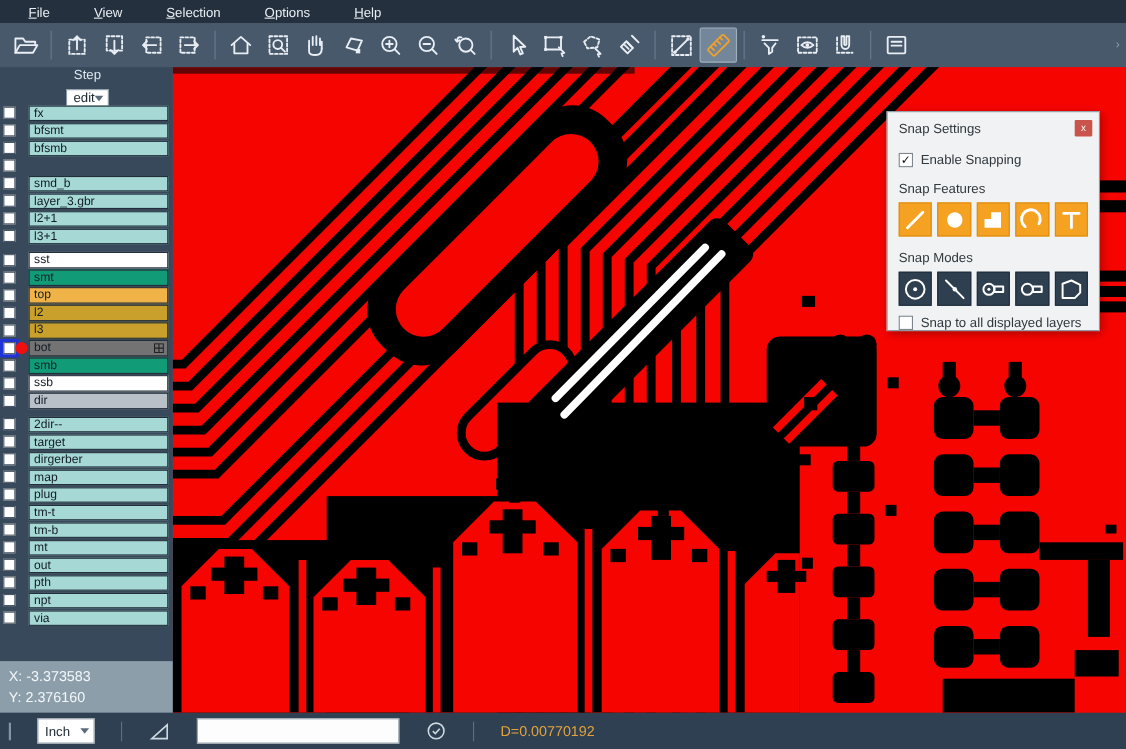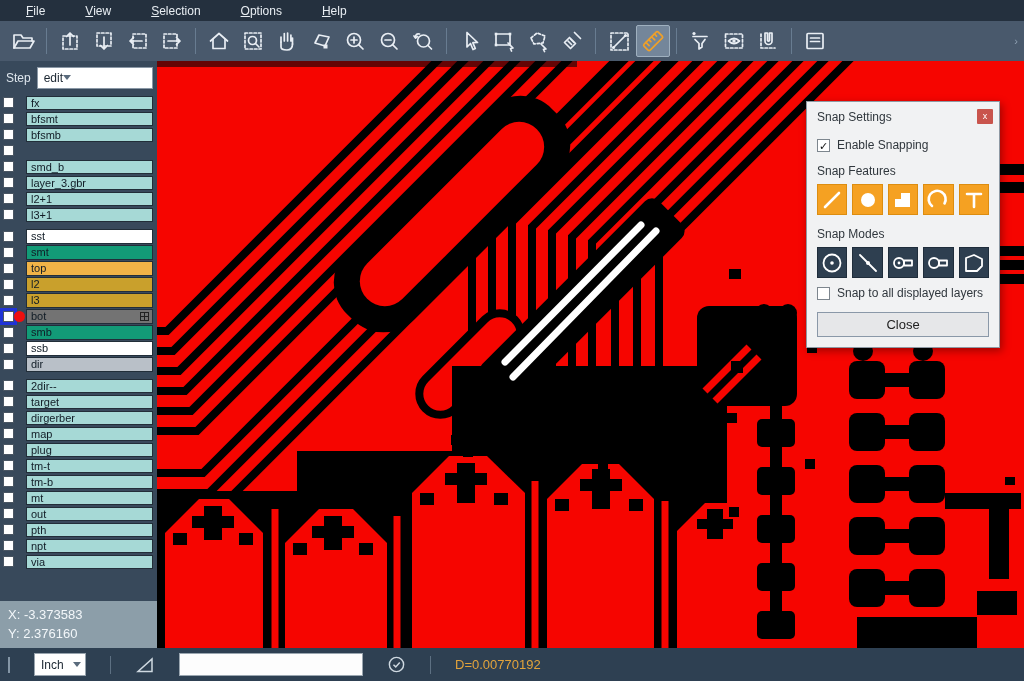--- a/index.html
+++ b/index.html
@@ -17,21 +17,21 @@
              display:flex; align-items:center; padding-left:6px; z-index:5; }
   .tbtn { width:34px; height:32px; display:flex; align-items:center; justify-content:center; border-radius:2px; }
   .tbtn svg { stroke:#e9eef4; fill:none; stroke-width:1.7; stroke-linecap:round; stroke-linejoin:round; }
   .tbtn.active { background:#7b8c9d; background:#74869a; border:1px solid #9fb0bf; }
   .tbtn.active svg { stroke:#f0a028; }
   .tsep { width:1px; height:26px; background:#687c91; margin:0 6px; }
   .tb-overflow { margin-left:auto; margin-right:6px; color:#8ea0b2; font-size:11px; }
 
   
   .sidebar { position:absolute; left:0; top:61px; width:157px; height:587px; background:#38495b; z-index:4; }
-  .step-row { height:33px; display:flex; align-items:center; padding:0 4px 0 6px; gap:6px; }
+  .step-row { height:33px; display:flex; align-items:center; padding:0 4px 0 6px; gap:6px;flex-direction:column; }
   .step-label { color:#dfe7ee; font-size:12px; }
   .step-combo { flex:1; height:22px; background:#fff; border:1px solid #8a98a6; display:flex; align-items:center;
                 justify-content:flex-start; padding:0 4px 0 6px; font-size:12px; color:#1b2631; }
   .combo-arrow { width:0; height:0; border-left:4px solid transparent; border-right:4px solid transparent; border-top:5px solid #5a6b7c; }
   .layer-list { padding-top:1px; }
   .layer-group { margin-bottom:6px; }
   .layer-row { position:relative; height:15.5px; display:flex; align-items:center; margin-bottom:0.5px; }
   .lcheck { position:absolute; left:3px; top:2px; width:11px; height:11px; background:#fff; border:1px solid #4a5663; }
   .lcheck.selbox { box-shadow:0 0 0 3px #1f33d6; }
   .ldot { position:absolute; left:14px; top:2.5px; width:11px; height:11px; border-radius:50%; background:#ee0f0f; z-index:2; }
@@ -662,21 +662,20 @@
     <span class="snapbtn dark">
       <svg width="28" height="28" viewBox="0 0 28 28">
           <path d="M6 22 V9 L14 6 L22 10 V17 L17 22 Z"></path>
         </svg>
       </span>
   </div>
   <div class="dlg-row">
     <span class="cb"></span>
     <span>Snap to all displayed layers</span>
   </div>
-  <div class="dlg-closebtn">Close</div>
 </div>
 
 <div class="statusbar">
   <span class="grip"></span>
   <div class="unit-combo">
     <span>Inch</span>
     <span class="combo-arrow"></span>
   </div>
   <span class="sb-sep"></span>
   <svg width="20" height="20" viewBox="0 0 20 20" style="stroke:#cfd9e1;fill:none;stroke-width:1.5">

